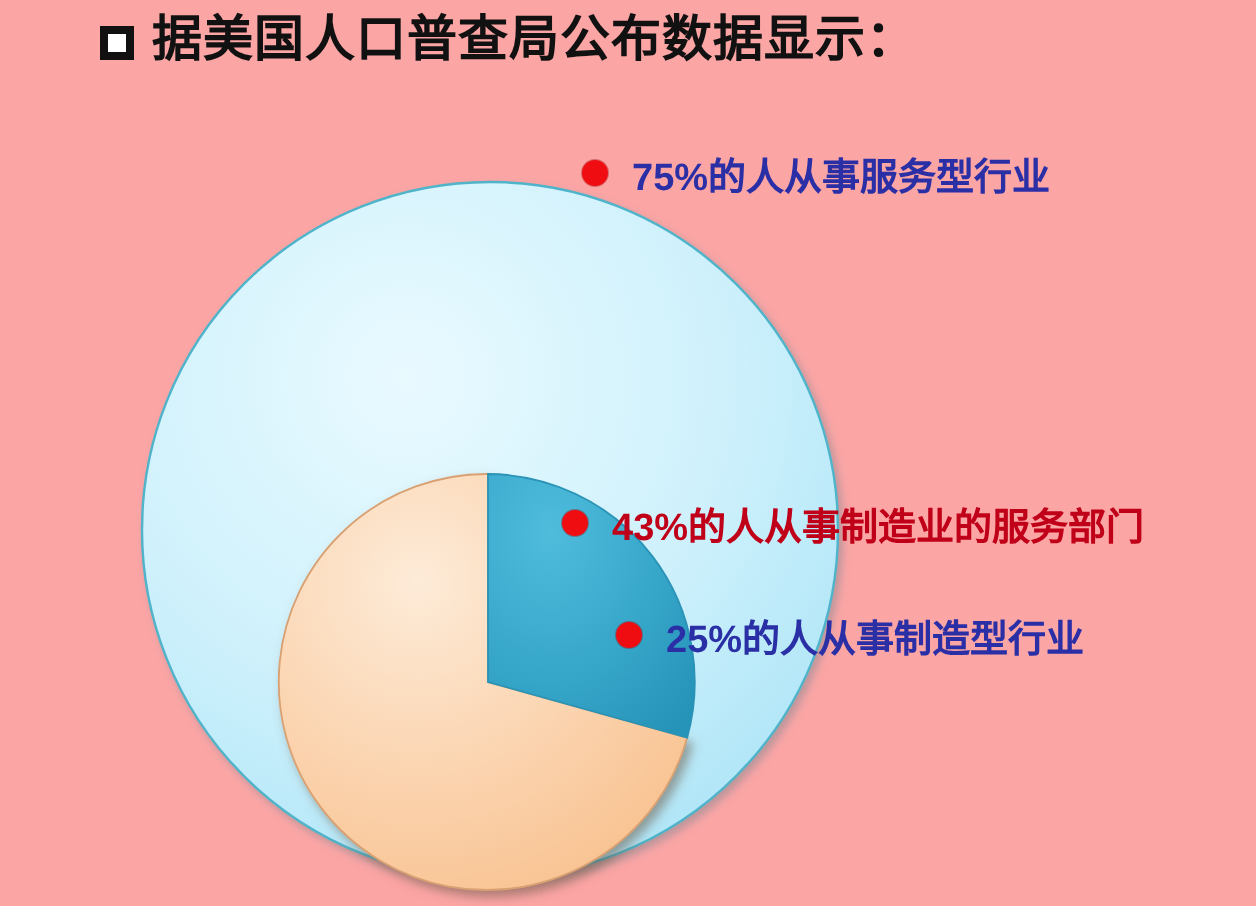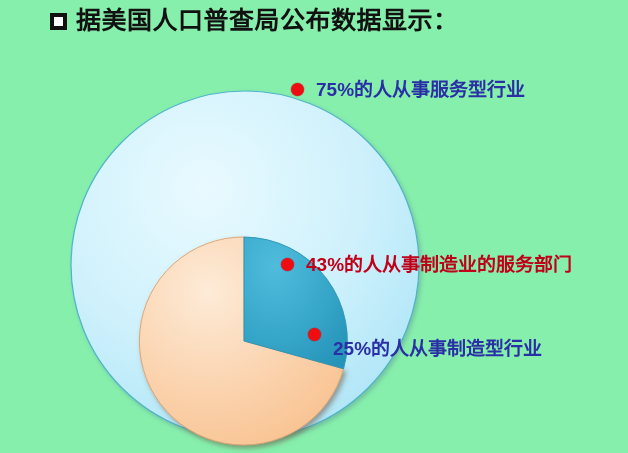--- a/index.html
+++ b/index.html
@@ -9,21 +9,21 @@
     background: #ffffff;
   }
   body {
     font-family: "Liberation Sans", "DejaVu Sans", sans-serif;
   }
 
   #slide {
     position: relative;
     width: 628px;
     height: 453px;
-    background: #86efac;
+    background: #fca5a5;
     overflow: hidden;
   }
 
   
   .title-row {
     position: absolute;
     left: 50px;
     top: 8px;
     display: flex;
     align-items: center;
@@ -54,21 +54,21 @@
     left: 0;
     top: 0;
     width: 628px;
     height: 453px;
   }
 
   
   .callout {
     position: absolute;
     display: flex;
-    align-items: center;
+    align-items: flex-start;
     gap: 12px;
     white-space: nowrap;
     padding-left: 13px;
   }
   .dot {
     width: 13px;
     height: 13px;
     border-radius: 50%;
     background: #ef0d12;
     flex: 0 0 auto;
@@ -80,21 +80,21 @@
     line-height: 1;
   }
 
   .callout--services    { left: 278px; top: 80px; }
   .callout--services .callout-text { color: #2a2fa6; }
 
   .callout--mfg-service { left: 268px; top: 255px; }
   .callout--mfg-service .callout-text { color: #c00018; }
 
   .callout--manufacture { left: 295px; top: 311px; }
-  .callout--manufacture .callout-text { color: #2a2fa6; margin-top: 28px; }
+  .callout--manufacture .callout-text { color: #2a2fa6; }
 </style>
 </head>
 <body>
 
 <div id="slide">
 
   <div class="title-row">
     <span class="title-bullet"></span>
     <span class="title-text">据美国人口普查局公布数据显示：</span>
   </div>

